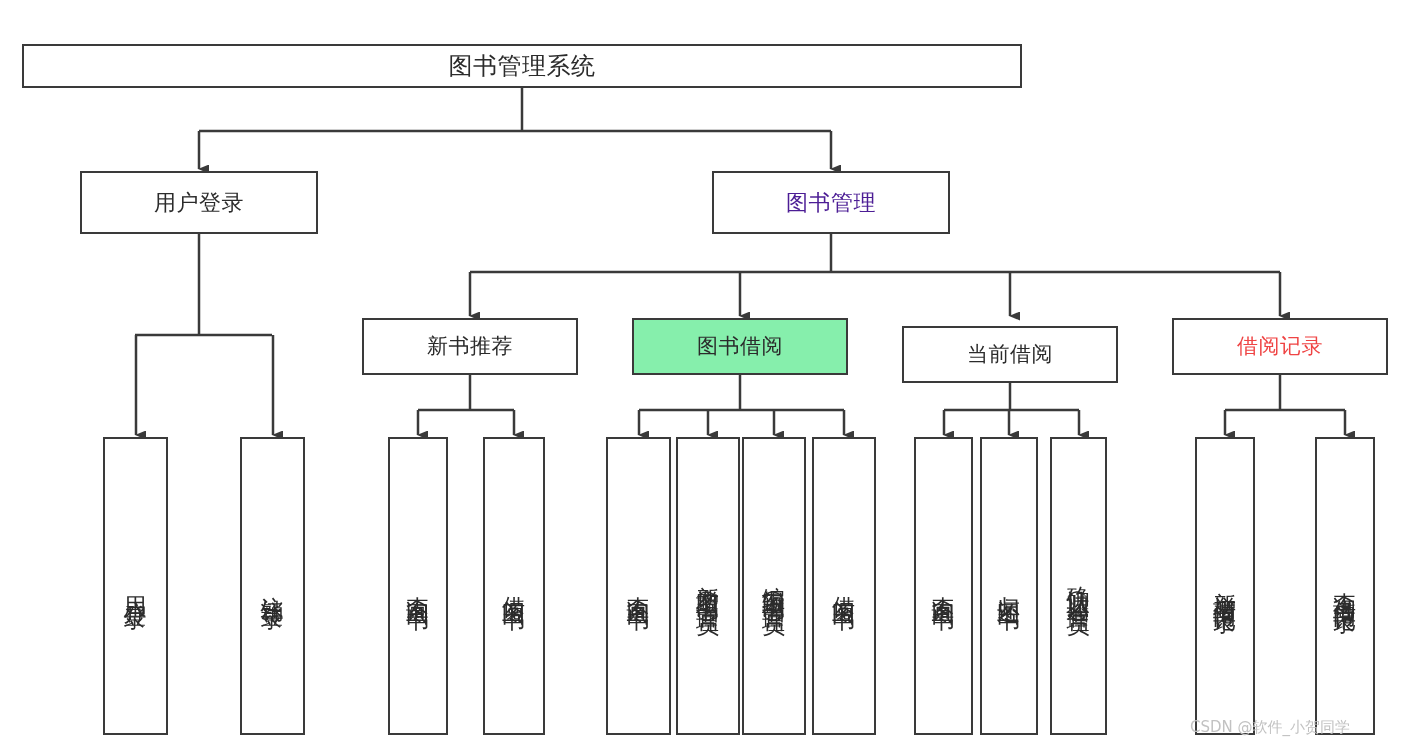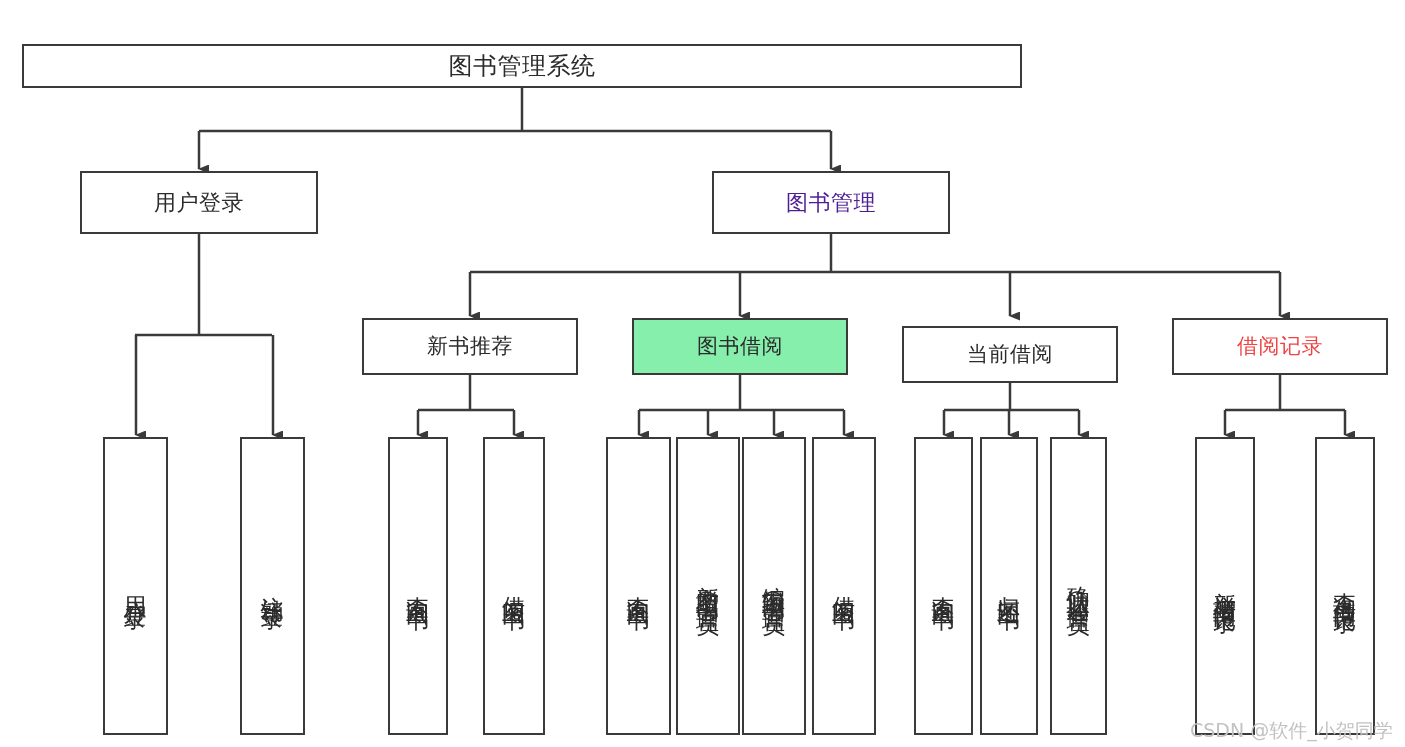--- a/index.html
+++ b/index.html
@@ -48,21 +48,21 @@
   .leaf .node-label {
     writing-mode: vertical-rl;
     text-orientation: upright;
     font-size: 23px;
     letter-spacing: 4px;
     line-height: 1.05;
   }
   .watermark {
     position: absolute;
     color: #c2c2c2;
-    font-size: 19px;
+    font-size: 15px;
     white-space: nowrap;
     user-select: none;
   }
 </style>
 </head>
 <body>
 
 <div id="diagram-root">
 
   <svg class="flow" viewBox="0 0 1405 747" xmlns="http://www.w3.org/2000/svg">

